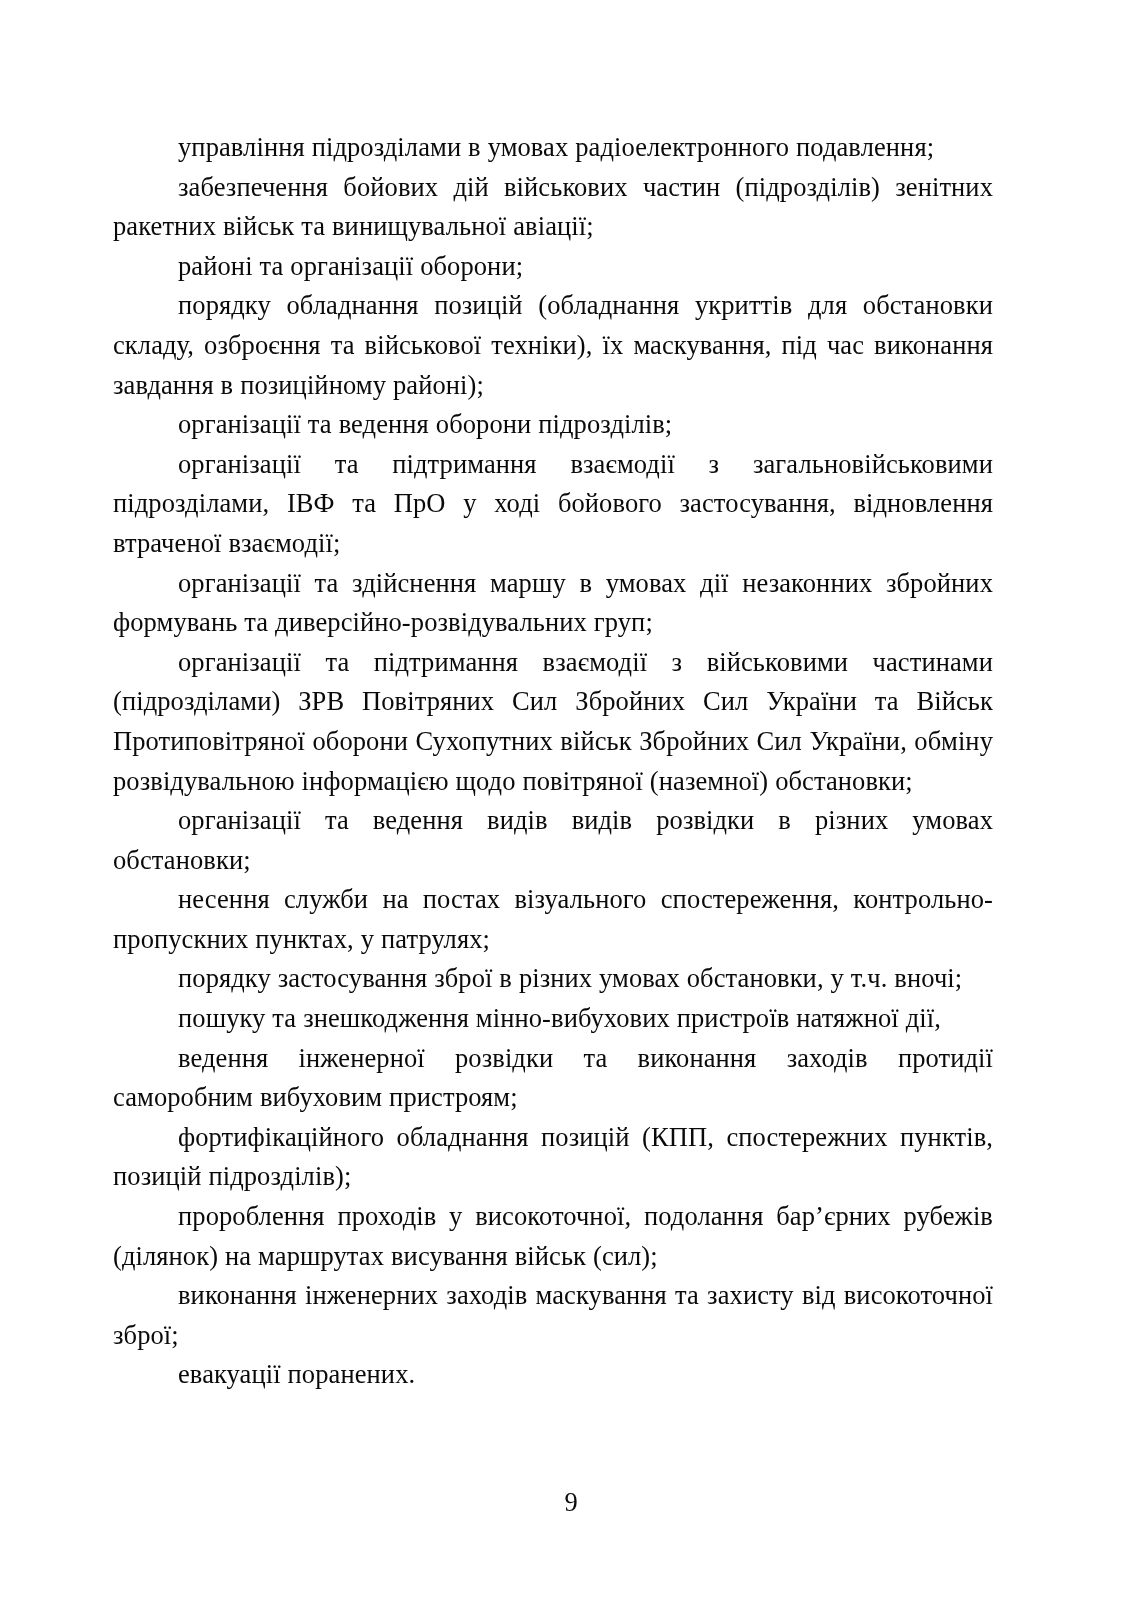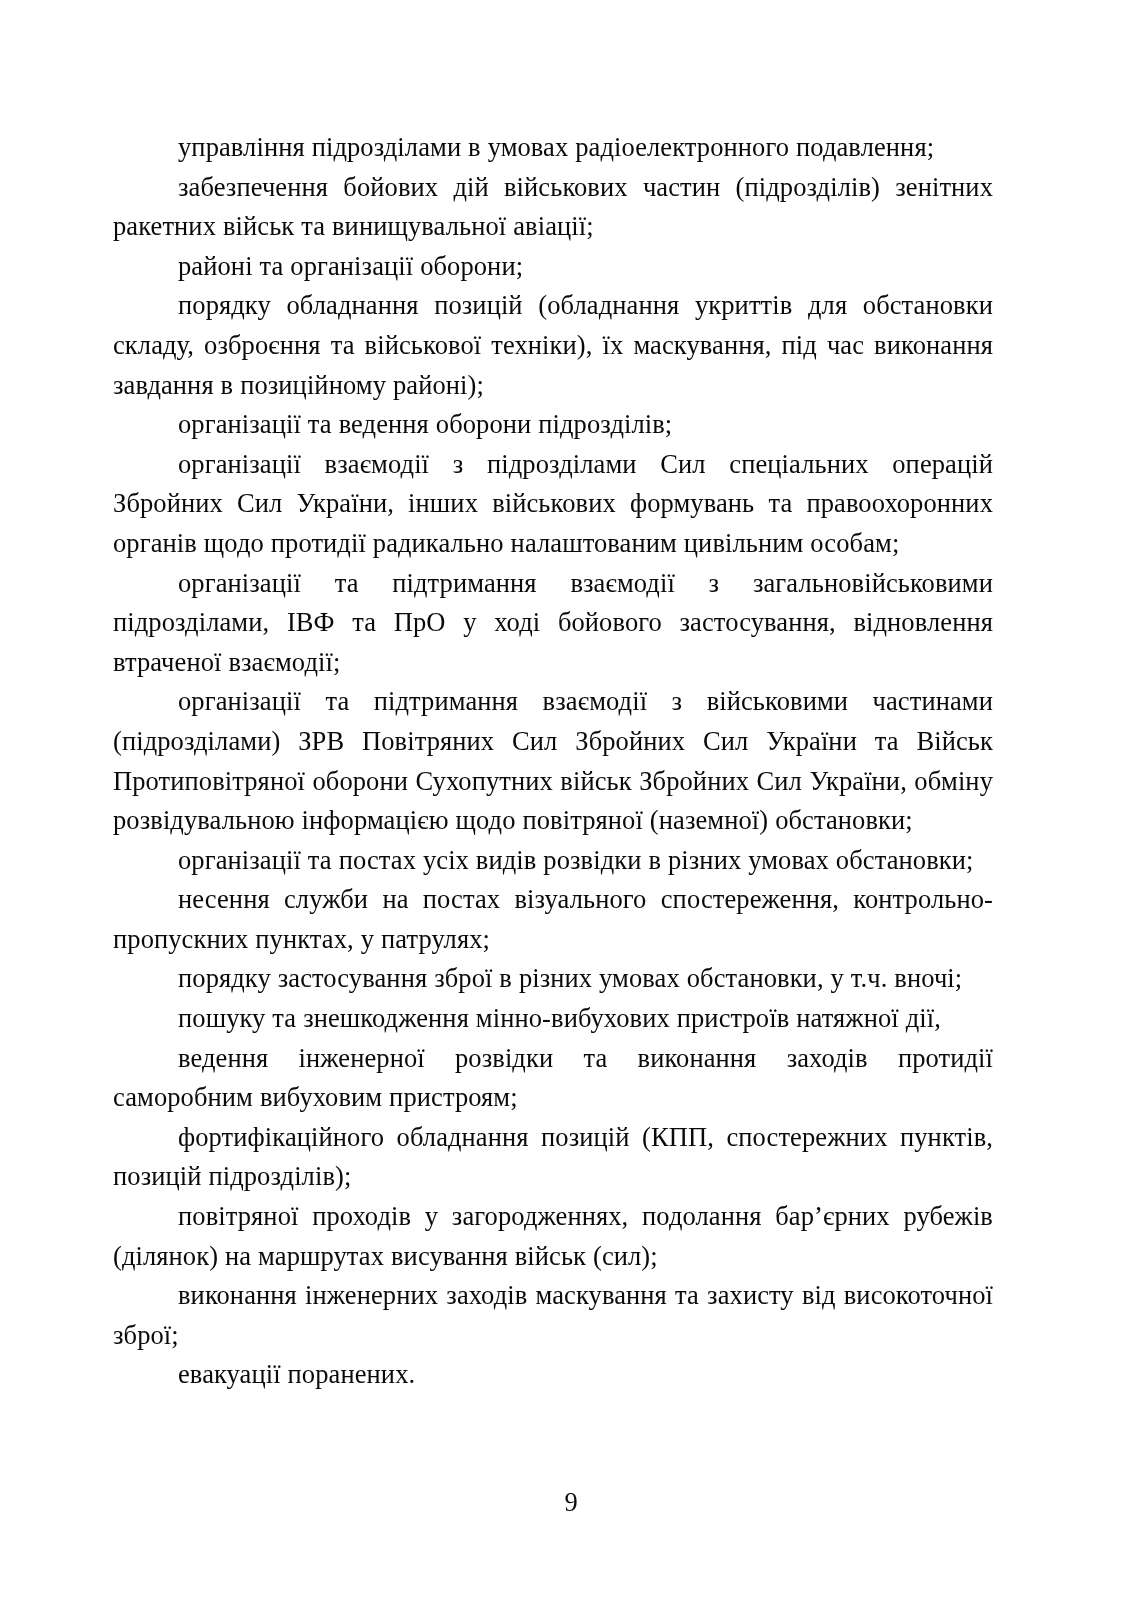--- a/index.html
+++ b/index.html
@@ -49,30 +49,30 @@
 <body>
 
 <div class="page">
 
   <div class="body-area">
     <p class="para">управління підрозділами в умовах радіоелектронного подавлення;</p>
     <p class="para">забезпечення бойових дій військових частин (підрозділів) зенітних ракетних військ та винищувальної авіації;</p>
     <p class="para">районі та організації оборони;</p>
     <p class="para">порядку обладнання позицій (обладнання укриттів для обстановки складу, озброєння та військової техніки), їх маскування, під час виконання завдання в позиційному районі);</p>
     <p class="para">організації та ведення оборони підрозділів;</p>
-    <p class="para">організації взаємодії з підрозділами Сил спеціальних операцій Збройних Сил України, інших військових формувань та правоохоронних органів щодо протидії радикально налаштованим цивільним особам;</p>
     <p class="para">організації та підтримання взаємодії з загальновійськовими підрозділами, ІВФ та ПрО у ході бойового застосування, відновлення втраченої взаємодії;</p>
+    <p class="para">організації та здійснення маршу в умовах дії незаконних збройних формувань та диверсійно-розвідувальних груп;</p>
     <p class="para">організації та підтримання взаємодії з військовими частинами (підрозділами) ЗРВ Повітряних Сил Збройних Сил України та Військ Протиповітряної оборони Сухопутних військ Збройних Сил України, обміну розвідувальною інформацією щодо повітряної (наземної) обстановки;</p>
-    <p class="para">організації та постах усіх видів розвідки в різних умовах обстановки;</p>
+    <p class="para">організації та ведення видів видів розвідки в різних умовах обстановки;</p>
     <p class="para">несення служби на постах візуального спостереження, контрольно-пропускних пунктах, у патрулях;</p>
     <p class="para">порядку застосування зброї в різних умовах обстановки, у т.ч. вночі;</p>
     <p class="para">пошуку та знешкодження мінно-вибухових пристроїв натяжної дії,</p>
     <p class="para">ведення інженерної розвідки та виконання заходів протидії саморобним вибуховим пристроям;</p>
     <p class="para">фортифікаційного обладнання позицій (КПП, спостережних пунктів, позицій підрозділів);</p>
-    <p class="para">повітряної проходів у загородженнях, подолання бар’єрних рубежів (ділянок) на маршрутах висування військ (сил);</p>
+    <p class="para">пророблення проходів у високоточної, подолання бар’єрних рубежів (ділянок) на маршрутах висування військ (сил);</p>
     <p class="para">виконання інженерних заходів маскування та захисту від високоточної зброї;</p>
     <p class="para">евакуації поранених.</p>
 
   </div>
 
   <div class="page-number">9</div>
 
 </div>
 
 </body></html>

